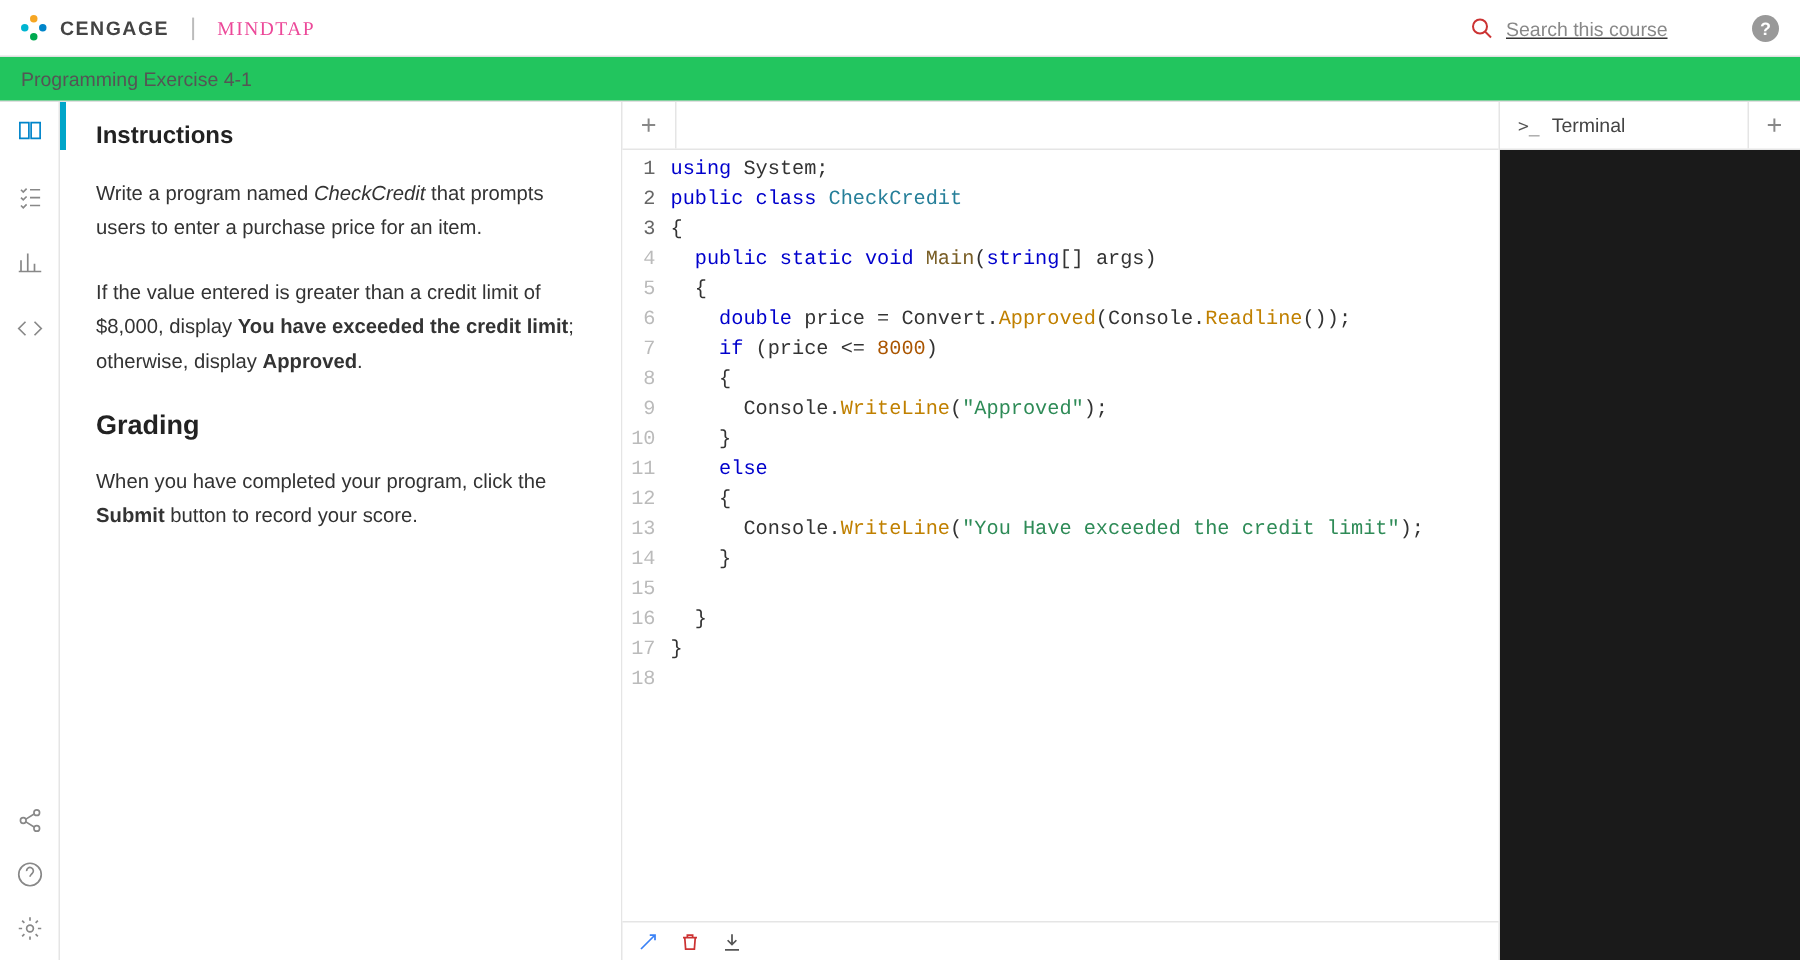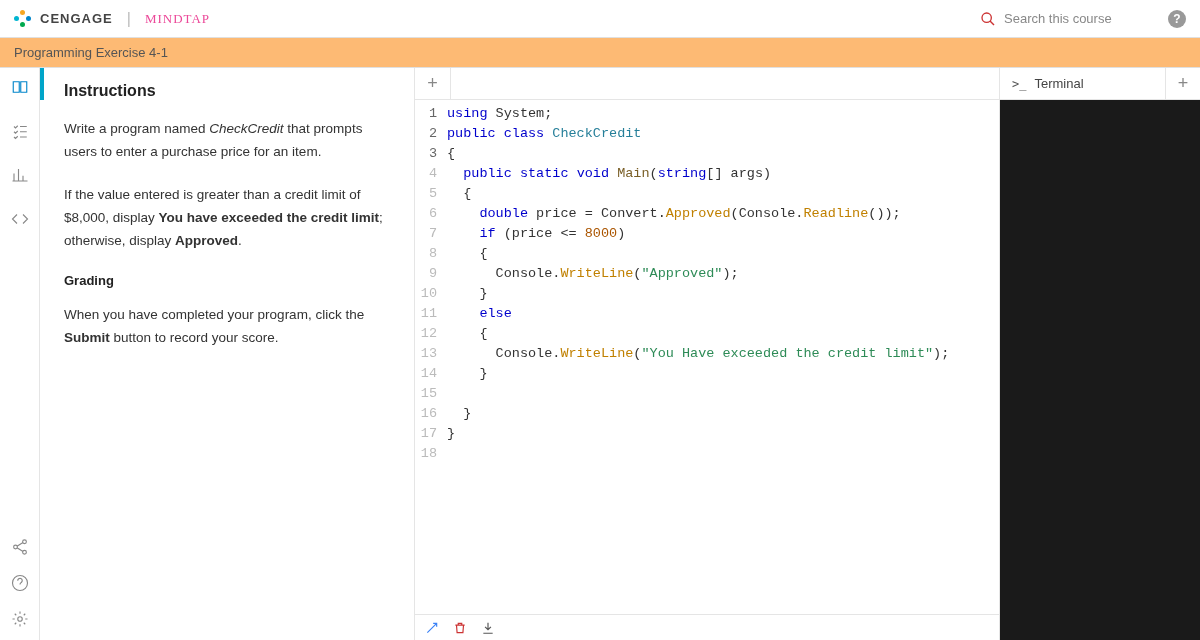--- a/index.html
+++ b/index.html
@@ -11,42 +11,42 @@
   .logo { display: flex; align-items: center; gap: 8px; }
   .logo-mark { width: 18px; height: 18px; position: relative; }
   .logo-mark span { position: absolute; width: 5px; height: 5px; border-radius: 50%; }
   .lm1 { background:#f6a623; top:0; left:6px;}
   .lm2 { background:#00b5d1; top:6px; left:0;}
   .lm3 { background:#0085ca; top:6px; left:12px;}
   .lm4 { background:#00a94f; top:12px; left:6px;}
   .brand { font-weight:600; letter-spacing:1px; color:#444; font-size:13px;}
   .brand-sep { color:#bbb; margin:0 6px; font-size:16px; font-weight:300;}
   .brand-sub { font-weight:400; letter-spacing:1px; color:#ec4899; font-size:13px;font-family:Liberation Serif, serif;}
-  .search-wrap { margin-left:auto; display:flex; align-items:flex-start; gap:8px; }
+  .search-wrap { margin-left:auto; display:flex; align-items:flex-end; gap:8px;text-decoration:underline; }
   .search-icon { width:16px; height:16px; stroke:#c33; stroke-width:2; fill:none;}
   .search-input { border:none; outline:none; width:150px; font-size:13px; color:#666; }
   .search-input::placeholder { color:#888; }
   .help-badge { width:18px; height:18px; border-radius:50%; background:#999; color:#fff; font-size:12px; font-weight:bold; display:flex; align-items:center; justify-content:center; margin-left:14px; }
 
   
-  .crumb { height: 30px; background:#fdba74; border-bottom:1px solid #e0e0e0; display:flex; align-items:center; padding:0 14px; color:#555; font-size:13px;}
+  .crumb { height: 30px; background:#22c55e; border-bottom:1px solid #e0e0e0; display:flex; align-items:center; padding:0 14px; color:#555; font-size:13px;}
 
   
   .main { display:flex; height: calc(100% - 68px); }
   .rail { width:40px; border-right:1px solid #e5e5e5; display:flex; flex-direction:column; align-items:center; padding-top:10px; gap:26px; }
   .rail .ico { width:18px; height:18px; stroke:#888; fill:none; stroke-width:1.5; cursor:pointer;}
   .rail .ico.active { stroke:#0085ca; }
   .rail-spacer { flex:1; }
   .rail-bottom { display:flex; flex-direction:column; align-items:center; gap:18px; padding-bottom:12px;}
   .rail-accent { position:absolute; left:40px; top:68px; width:4px; height:32px; background:#00a5c9; }
 
   .panel-instr { width:375px; border-right:1px solid #e5e5e5; padding: 14px 20px 14px 24px; overflow:auto; }
   .panel-instr h1 { font-size:16px; font-weight:700; color:#222; margin-bottom:18px;}
   .panel-instr p { font-size:13.5px; line-height:1.7; color:#333; margin-bottom:20px;}
-  .panel-instr h2 { font-size:13px; font-weight:700; color:#222; margin:8px 0 16px;}
+  .panel-instr h2 { font-size:18px; font-weight:700; color:#222; margin:8px 0 16px;}
   .panel-instr em { font-style:italic; }
   .panel-instr b { font-weight:700;margin-top:17px; }
 
   .panel-code { flex:1; display:flex; flex-direction:column; border-right:1px solid #e5e5e5; min-width:0;}
   .tabs { height:32px; border-bottom:1px solid #e5e5e5; display:flex; align-items:stretch;}
   .tab { padding:0 18px; display:flex; align-items:center; font-size:13px; color:#444; border-right:1px solid #e5e5e5; }
   .tab-add { width:36px; display:flex; align-items:center; justify-content:center; color:#888; font-size:18px; border-right:1px solid #e5e5e5; cursor:pointer;}
   .code-area { flex:1; display:flex; font-family: "Consolas","Courier New",monospace; font-size:13.5px; line-height:20px; overflow:auto; background:#fff; }
   .gutter { width:28px; text-align:right; padding:4px 6px 4px 0; color:#bbb; user-select:none;}
   .gutter .ln { height:20px; }

